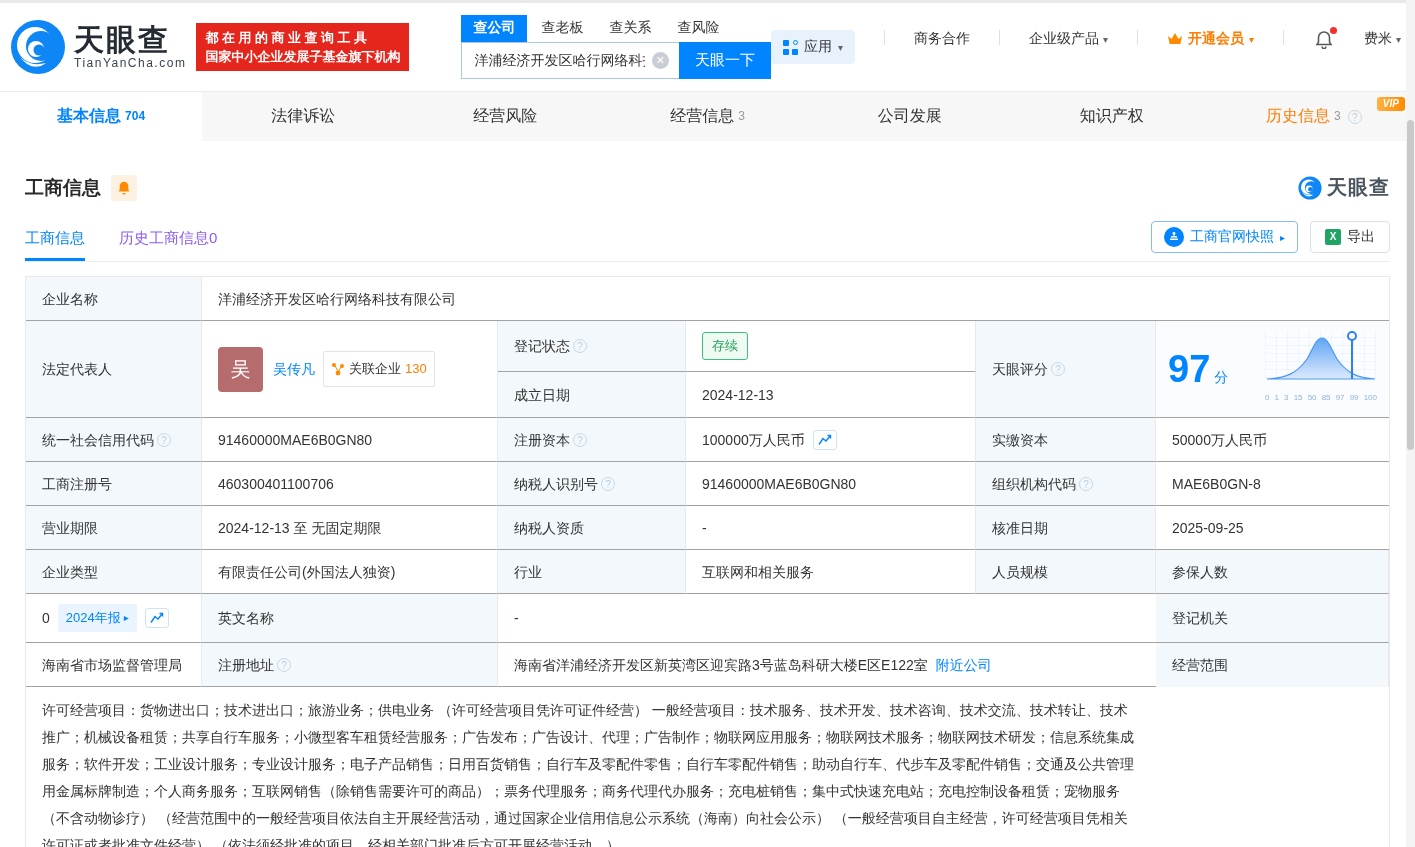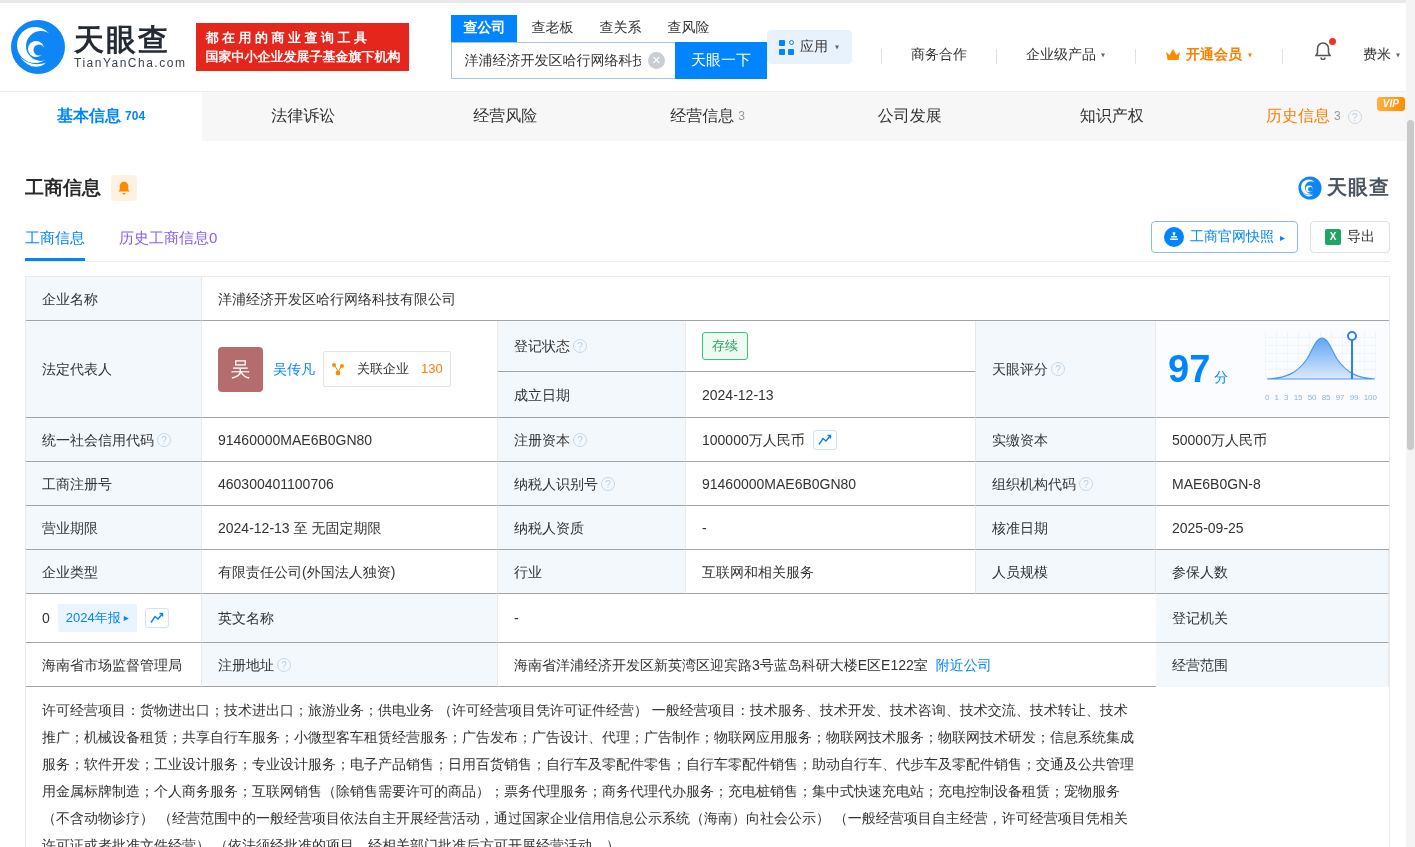--- a/index.html
+++ b/index.html
@@ -8,34 +8,34 @@
   .top-strip { height:3px; background:#e9e9e9; }
 
   
   .header { height:88px; display:flex; align-items:center; padding:0 14px 0 10px; background:#fff; }
   .logo { display:flex; align-items:center; gap:8px; cursor:pointer; }
   .logo-txt .brand { font-size:30px; font-weight:bold; color:#252b33; letter-spacing:2px; line-height:32px; }
   .logo-txt .domain { font-size:12px; color:#3a4450; letter-spacing:1.5px; }
   .slogan { background:#e5261c; color:#fff; font-size:13px; font-weight:bold; line-height:19px;
     padding:5px 9px; margin-left:10px; white-space:nowrap; }
   .slogan .l1 { letter-spacing:3.5px; }
-  .searchbox { margin-left:10px; width:458px;padding-left:32px; }
+  .searchbox { margin-left:20px; width:458px;padding-left:32px; }
   .search-tabs { display:flex; align-items:flex-end; gap:2px; }
   .stab { font-size:14px; padding:4px 12px 5px; color:#333; cursor:pointer; }
   .stab.active { background:#0084ff; color:#fff; font-weight:bold; }
   .search-row { display:flex; }
   .input-wrap { position:relative; flex:1; }
   .input-wrap input { width:100%; height:37px; border:1px solid #a9c8e8; border-right:none;
     padding:0 34px 0 12px; font-size:14px; color:#333; outline:none;
     font-family:"Liberation Sans","DejaVu Sans",sans-serif; }
   .clear-ic { position:absolute; right:10px; top:10px; width:17px; height:17px; border-radius:50%;
     background:#c9ced4; color:#fff; font-size:11px; line-height:17px; text-align:center; cursor:pointer; }
   .search-btn { width:92px; height:37px; background:#0084ff; color:#fff; border:none; font-size:15px;
     cursor:pointer; font-family:inherit; }
-  .hnav { margin-left:auto; display:flex; align-items:flex-end; gap:29px; font-size:14px; white-space:nowrap;font-family:Liberation Mono, monospace; }
+  .hnav { margin-left:auto; display:flex; align-items:flex-start; gap:29px; font-size:14px; white-space:nowrap; }
   .hsep { width:1px; height:15px; background:#e0e0e0; }
   .apps-btn { display:flex; align-items:center; gap:6px; background:#e8f2fd; border-radius:4px;
     padding:8px 12px; cursor:pointer; }
   .grid-ic { width:15px; height:15px; position:relative; }
   .grid-ic i { position:absolute; width:6px; height:6px; background:#0084ff; border-radius:1px; }
   .grid-ic i:nth-child(1){left:0;top:0}
   .grid-ic i:nth-child(2){right:0;top:0;background:none;border:1.5px solid #0084ff;border-radius:50%;width:5px;height:5px}
   .grid-ic i:nth-child(3){left:0;bottom:0}
   .grid-ic i:nth-child(4){right:0;bottom:0}
   .caret { font-size:10px; color:#666; }
@@ -90,21 +90,21 @@
   .lbl { background:#f2f8fc; }
   .rs2 { grid-row:span 2; }
   .cs3 { grid-column:span 3; }
   .cs5 { grid-column:span 5; }
   .nr { border-right:none; }
   .nb { border-bottom:none; }
   .link { color:#0084ff; cursor:pointer; }
   .avatar { width:45px; height:45px; border-radius:4px; background:#b56c6c; color:#fff; font-size:20px;
     display:flex; align-items:center; justify-content:center; flex:none; }
   .rep-name { color:#0084ff; margin:0 8px 0 10px; cursor:pointer; }
-  .rel-badge { display:flex; align-items:center; gap:12px; border:1px solid #e3e3e3; border-radius:2px;
+  .rel-badge { display:flex; align-items:center; gap:4px; border:1px solid #e3e3e3; border-radius:2px;
     padding:6px 7px; font-size:13px; cursor:pointer; }
   .rel-badge .num { color:#ff7d00; }
   .status-badge { border:1px solid #3cc17d; background:#effaf2; color:#29a25f; font-size:13px;
     padding:2px 9px; border-radius:3px; }
   .trend-ic { width:24px; height:20px; border:1px solid #cfe3f5; border-radius:3px; margin-left:8px;
     display:flex; align-items:center; justify-content:center; cursor:pointer; flex:none; }
   .report-badge { background:#e9f4fe; color:#0084ff; font-size:13px; padding:3px 8px; border-radius:2px;
     margin-left:8px; cursor:pointer; display:flex; align-items:center; gap:3px; }
   .score-cell { background:#fafcff; gap:10px; padding:8px 12px; }
   .score-num { color:#0084ff; font-size:38px; font-weight:bold; line-height:40px; }

